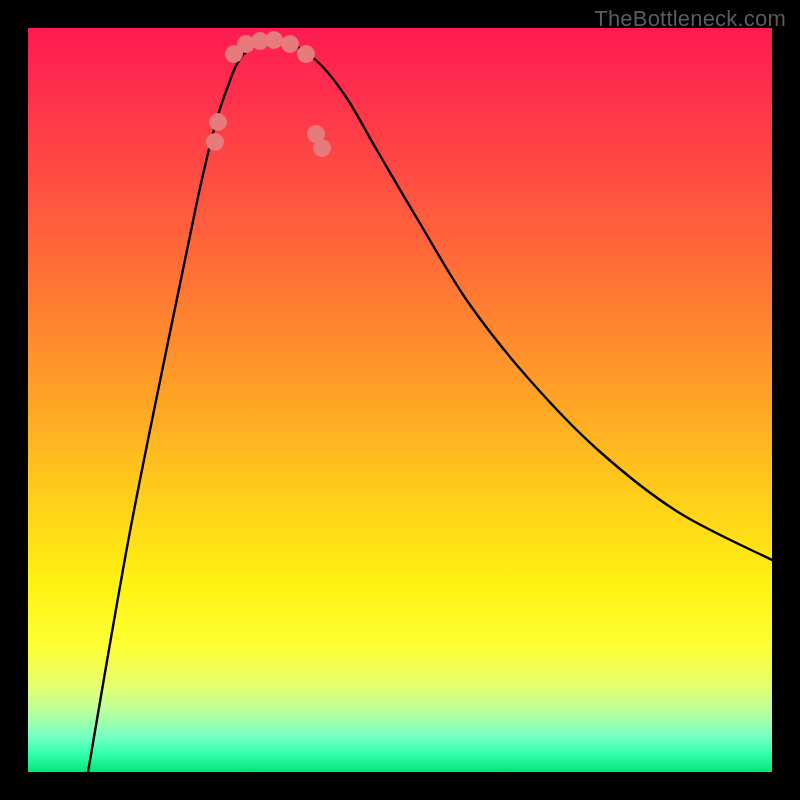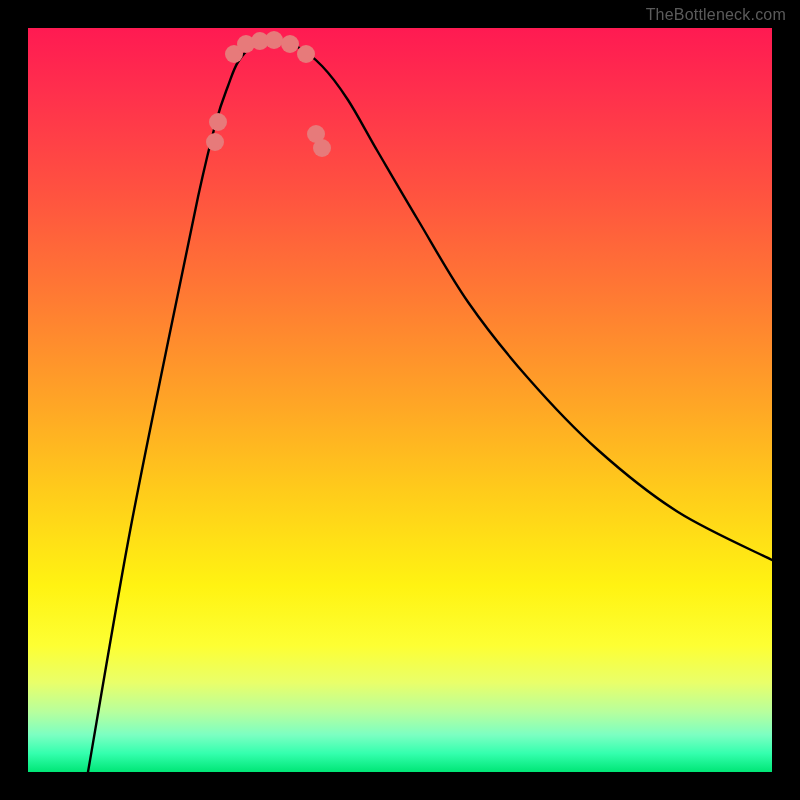--- a/index.html
+++ b/index.html
@@ -38,21 +38,21 @@
       #7cffc2 95%,
       #34ffae 97.5%,
       #00e676 100%
     );
   }
   .watermark {
     position: absolute;
     top: 6px;
     right: 14px;
     color: #5b5b5b;
-    font-size: 16px;
+    font-size: 22px;
     letter-spacing: 0.2px;
   }
   svg.curve {
     position: absolute;
     left: 0; top: 0;
     width: 744px; height: 744px;
     overflow: visible;
   }
 </style>
 </head>

